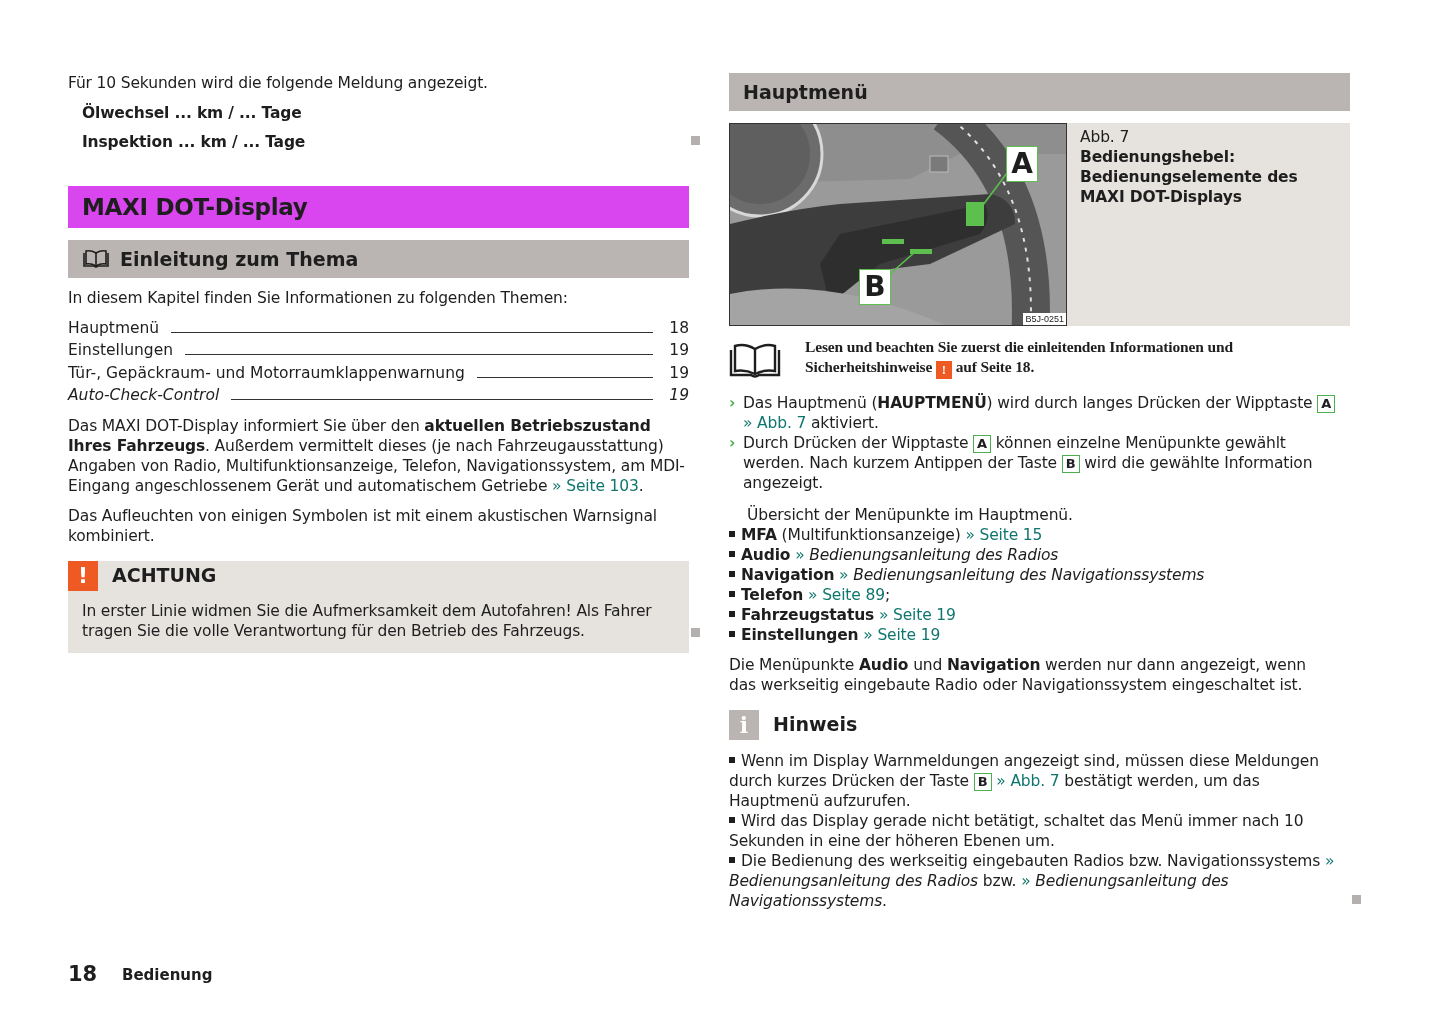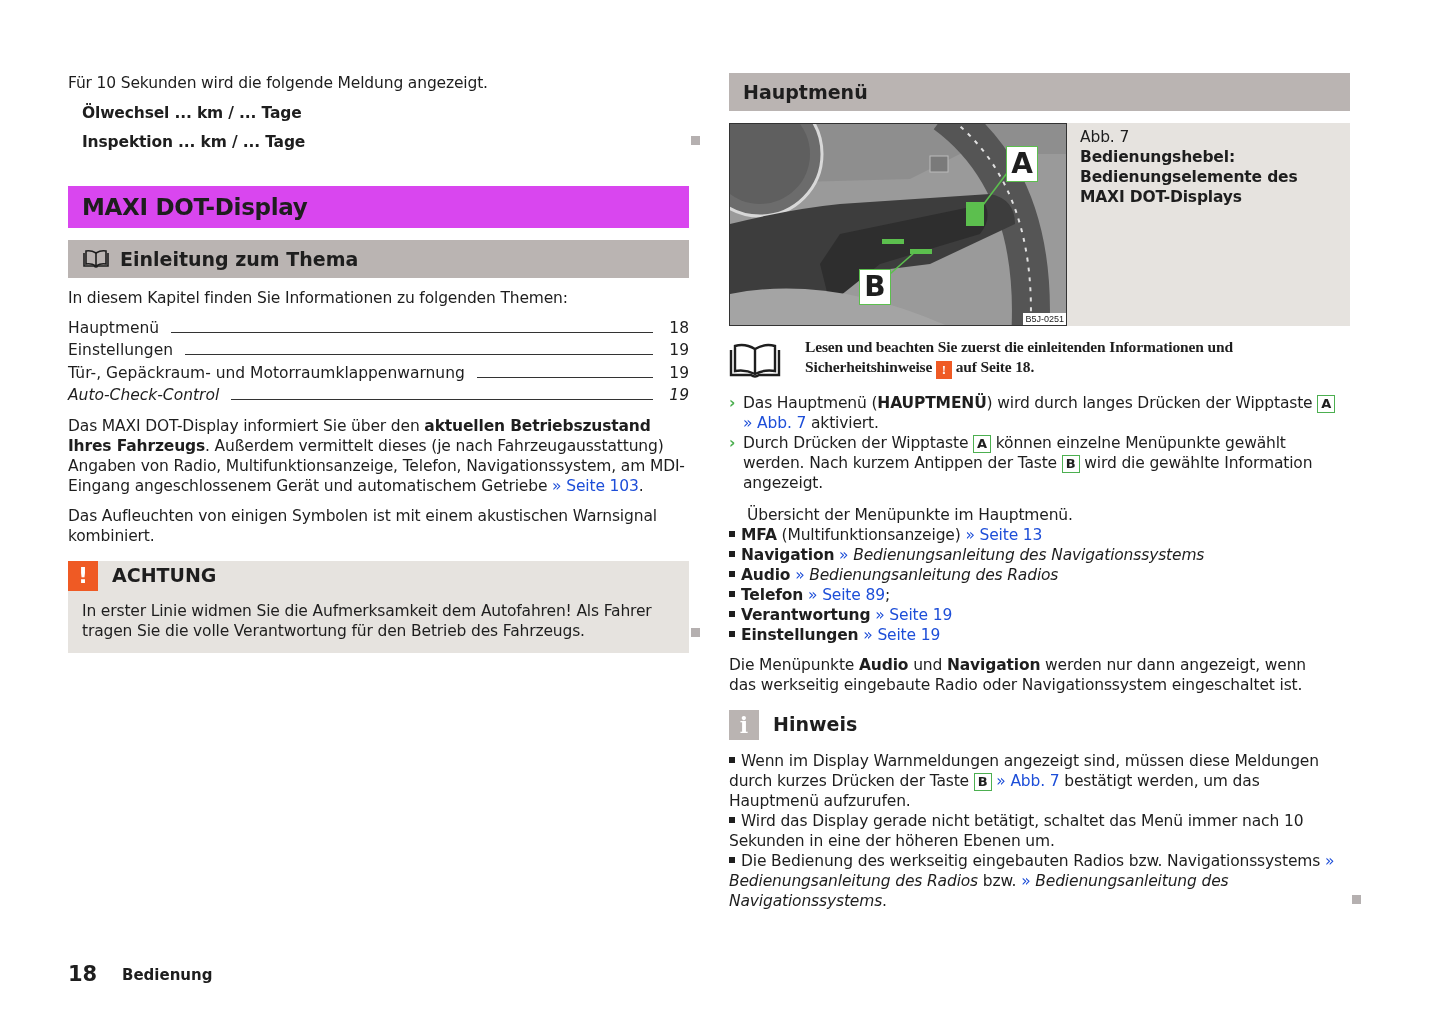--- a/index.html
+++ b/index.html
@@ -2,21 +2,21 @@
 <html><head>
 <meta charset="utf-8">
 <style>
   * { box-sizing: border-box; margin: 0; padding: 0; }
   html, body { width: 1445px; height: 1026px; background: #ffffff; overflow: hidden; }
   body { font-family: "DejaVu Sans", "Liberation Sans", sans-serif; color: #1e1e1e; position: relative; font-size: 15.5px; }
   .col { position: absolute; top: 0; }
   .left { left: 68px; width: 621px; }
   .right { left: 729px; width: 621px; }
   .p { font-size: 15.5px; line-height: 20px; letter-spacing: -0.15px; }
-  .green { color: #1d4ed8; }
+  .green { color: #0f766e; }
   b { font-weight: bold; }
   .endmark { position: absolute; width: 9px; height: 9px; background: #b5b0b0; }
 
   .h-green { position: absolute; left: 0; width: 621px; height: 42px; background: #d946ef; font-size: 23px; font-weight: bold; padding-left: 14px; line-height: 42px; letter-spacing: -0.3px; }
   .h-gray { position: absolute; left: 0; width: 621px; height: 38px; background: #bab4b2; font-size: 19px; font-weight: bold; padding-left: 14px; line-height: 38px; display: flex; align-items: center; gap: 10px; }
 
   .toc-row { position: absolute; left: 0; width: 621px; height: 22px; display: flex; align-items: flex-end; font-size: 15.5px; }
   .toc-label { white-space: nowrap; padding-right: 12px; line-height: 20px; }
   .toc-leader { flex: 1; border-bottom: 1px solid #333; margin-bottom: 5px; }
   .toc-page { width: 36px; text-align: right; line-height: 20px; }
@@ -145,25 +145,25 @@
     <span>Das Hauptmenü (</span><b>HAUPTMENÜ</b><span>) wird durch langes Drücken der Wipptaste </span><span class="keybox">A</span><br><span class="green">» Abb. 7</span><span> aktiviert.</span>
   </div>
   <div class="p" style="position:absolute;top:433px;left:0;width:608px;padding-left:14px;">
     <span class="bullet-arrow" style="position:absolute;left:0;">›</span>
     <span>Durch Drücken der Wipptaste </span><span class="keybox">A</span><span> können einzelne Menüpunkte gewählt werden. Nach kurzem Antippen der Taste </span><span class="keybox">B</span><span> wird die gewählte Information angezeigt.</span>
   </div>
 
   <div class="p" style="position:absolute;top:505px;left:0;margin-left:18px;">Übersicht der Menüpunkte im Hauptmenü.</div>
 
   <div style="position:absolute;top:525px;left:0;width:621px;">
-    <div class="p"><span class="sq"></span><b>MFA</b><span> (Multifunktionsanzeige) </span><span class="green">» Seite 13</span></div>
+    <div class="p"><span class="sq"></span><b>MFA</b><span> (Multifunktionsanzeige) </span><span class="green">» Seite 15</span></div>
+    <div class="p"><span class="sq"></span><b>Audio</b><span> </span><span class="green">»</span><span class="it"> Bedienungsanleitung des Radios</span></div>
     <div class="p"><span class="sq"></span><b>Navigation</b><span> </span><span class="green">»</span><span class="it"> Bedienungsanleitung des Navigationssystems</span></div>
-    <div class="p"><span class="sq"></span><b>Audio</b><span> </span><span class="green">»</span><span class="it"> Bedienungsanleitung des Radios</span></div>
     <div class="p"><span class="sq"></span><b>Telefon</b><span> </span><span class="green">» Seite 89</span><span>;</span></div>
-    <div class="p"><span class="sq"></span><b>Verantwortung</b><span> </span><span class="green">» Seite 19</span></div>
+    <div class="p"><span class="sq"></span><b>Fahrzeugstatus</b><span> </span><span class="green">» Seite 19</span></div>
     <div class="p"><span class="sq"></span><b>Einstellungen</b><span> </span><span class="green">» Seite 19</span></div>
   </div>
 
   <div class="p" style="position:absolute;top:655px;left:0;width:600px;">
     <span>Die Menüpunkte </span><b>Audio</b><span> und </span><b>Navigation</b><span> werden nur dann angezeigt, wenn das werkseitig eingebaute Radio oder Navigationssystem eingeschaltet ist.</span>
   </div>
 
   <div style="position:absolute;top:710px;left:0;width:621px;height:32px;">
     <div class="info-icon">i</div>
     <div style="position:absolute;left:44px;top:3px;font-size:19px;font-weight:bold;">Hinweis</div>

